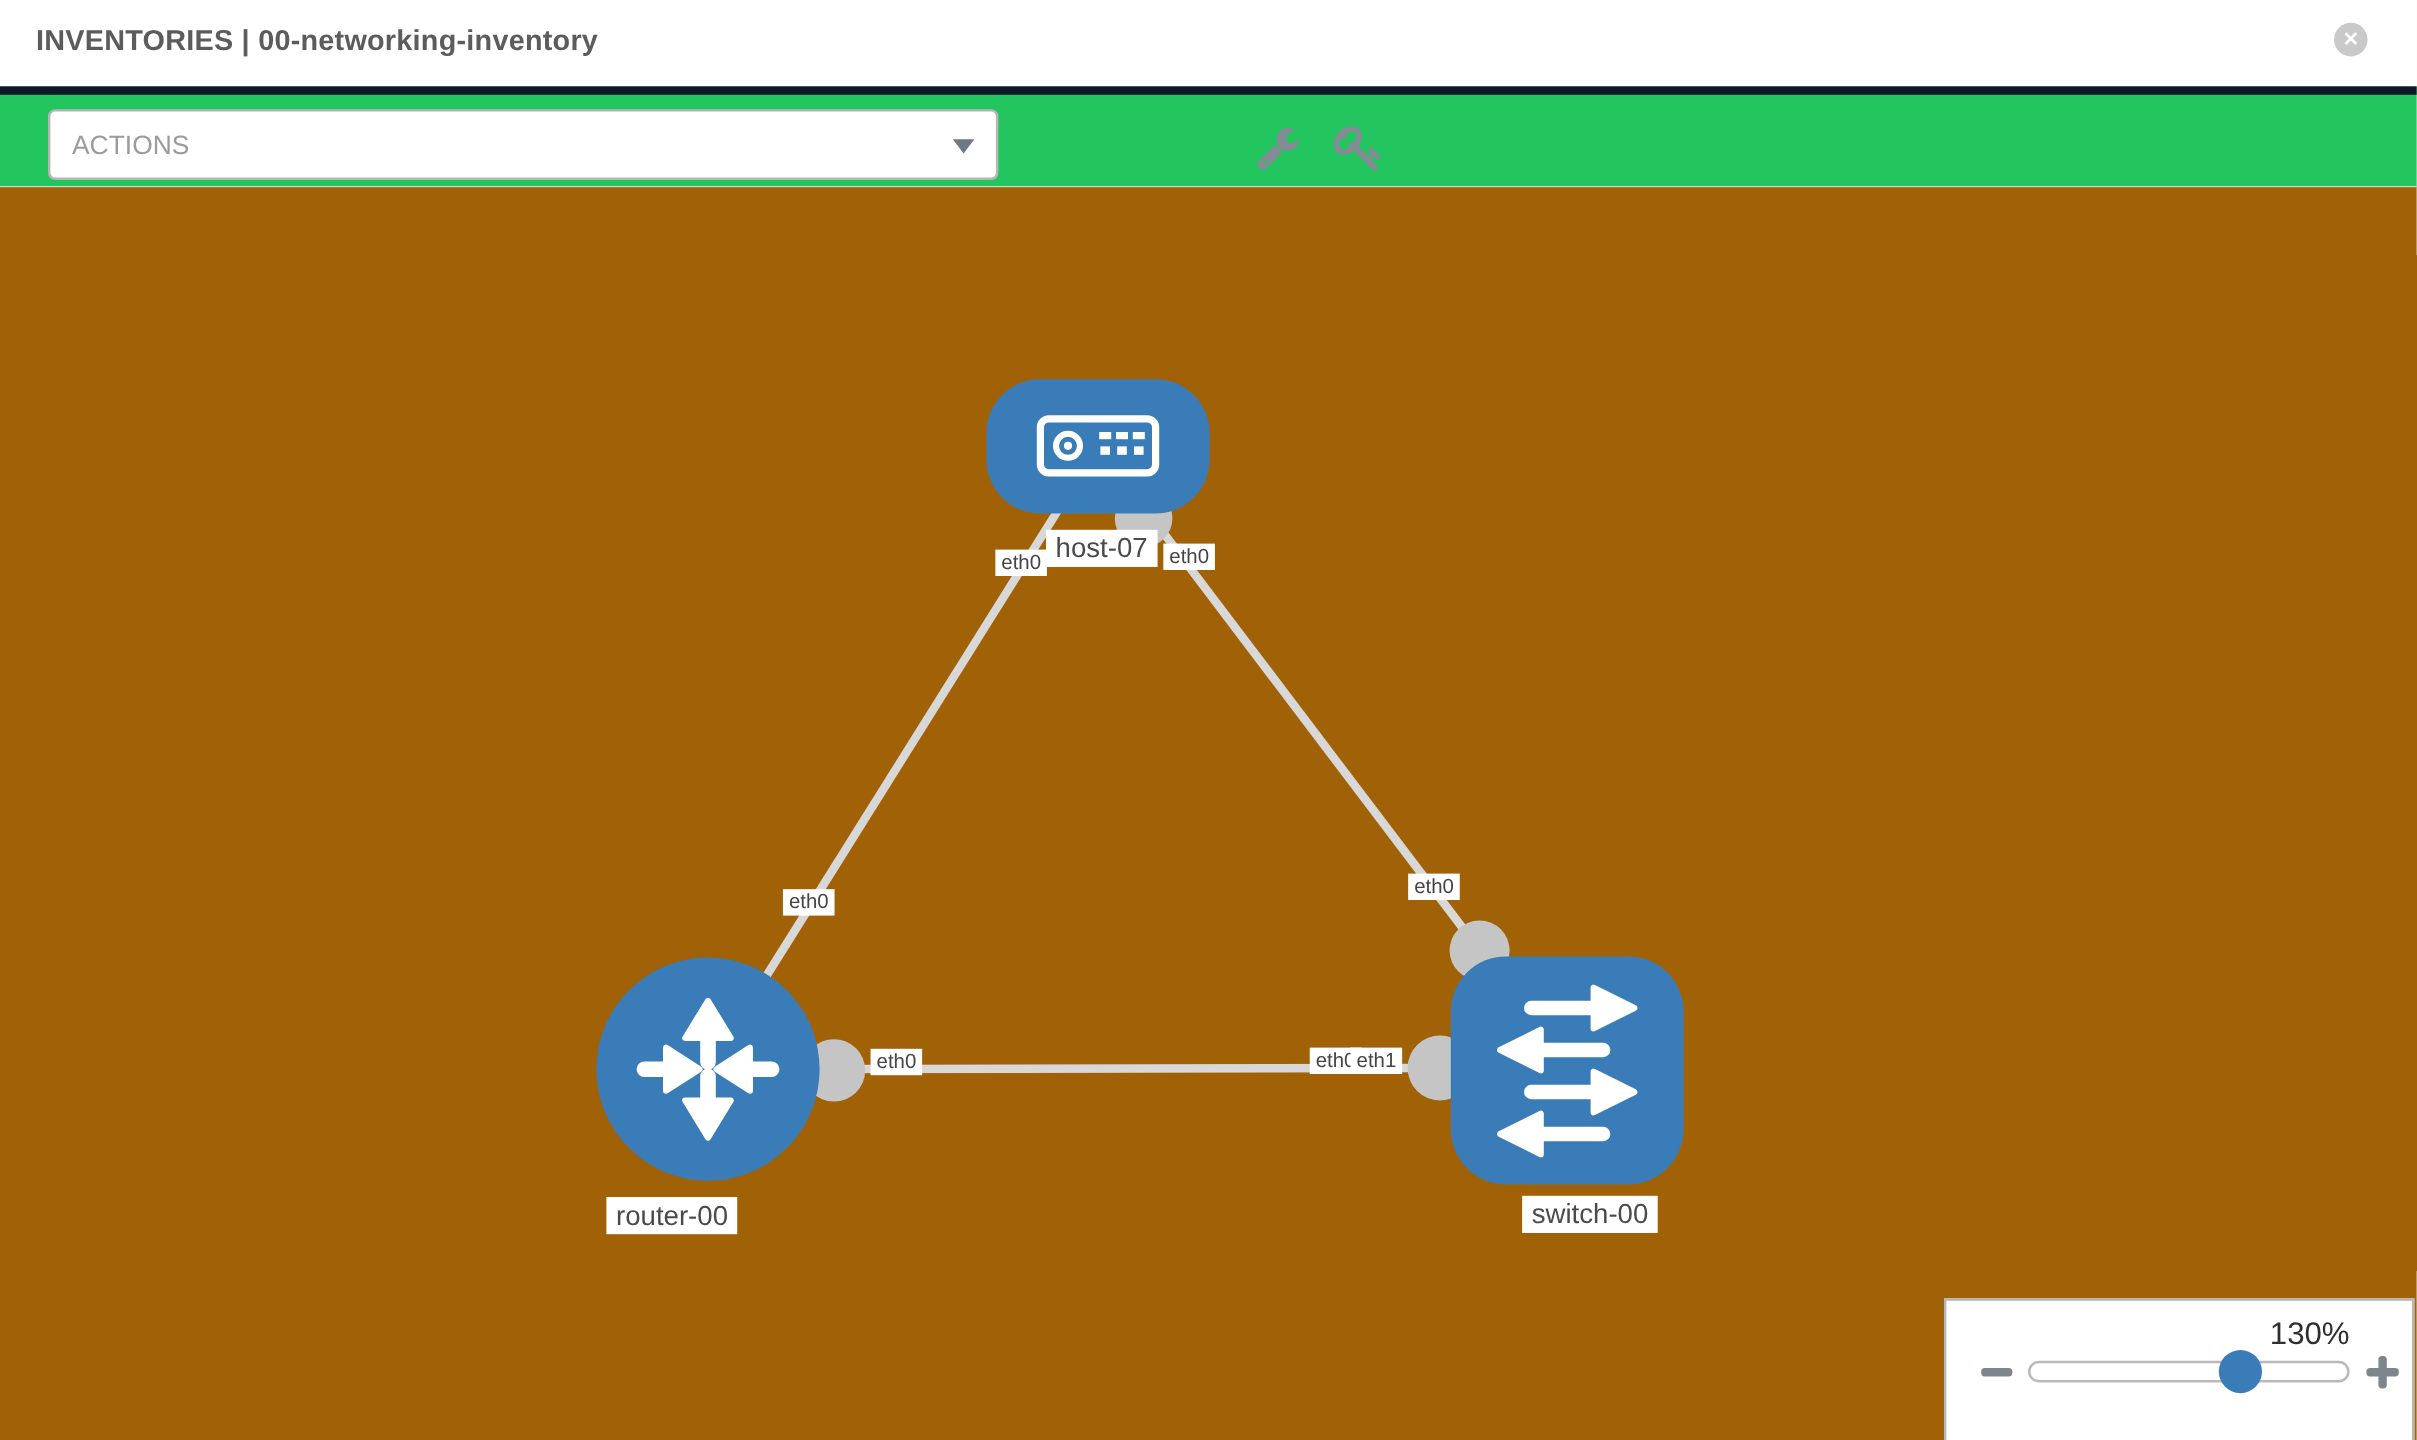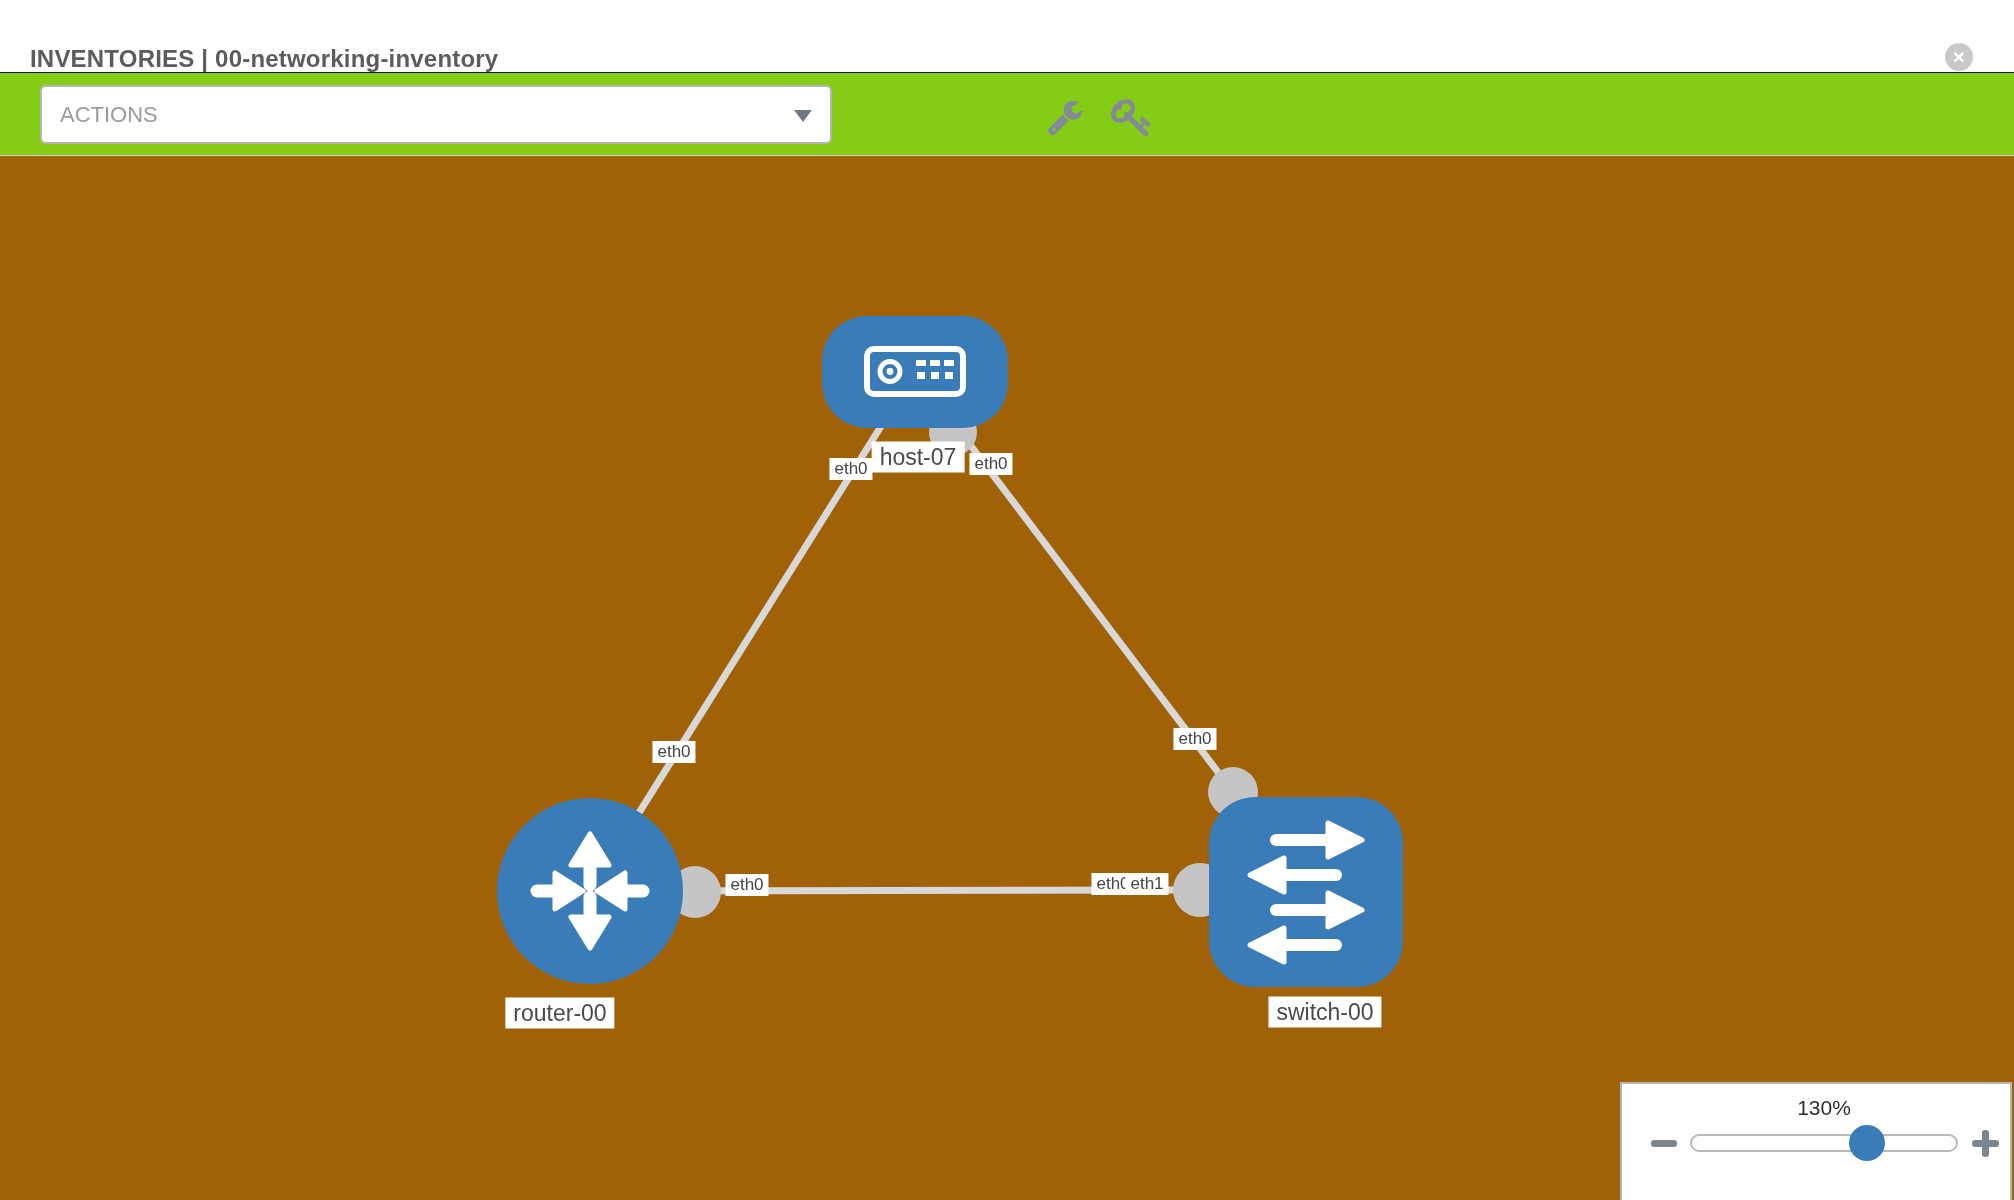--- a/index.html
+++ b/index.html
@@ -1,27 +1,27 @@
 <!DOCTYPE html>
 <html><head>
 <meta charset="utf-8">
 <style>
   html,body{margin:0;padding:0;}
   body{font-family:"Liberation Sans","DejaVu Sans",sans-serif;}
   .app{position:relative;width:2014px;height:1200px;background:#ffffff;overflow:hidden;}
 
   
-  .header{position:absolute;left:0;top:0;width:100%;height:72px;background:#ffffff;margin-top:24px;}
+  .header{position:absolute;left:0;top:0;width:100%;height:72px;background:#ffffff;}
   .page-title{position:absolute;left:30px;top:0;line-height:70px;margin:0;font-size:24px;font-weight:bold;color:#5c5c5c;letter-spacing:.2px;}
   .close-btn{position:absolute;right:41px;top:19px;width:28px;height:28px;border-radius:50%;background:#c9c9c9;color:#fff;
              font-size:21px;font-weight:bold;text-align:center;line-height:27px;cursor:pointer;}
 
   
-  .toolbar{position:absolute;left:0;top:72px;width:100%;height:84px;background:#84cc16;box-sizing:border-box;
-           border-top:1px solid #0f172a;border-bottom:1px solid #d4d4d4;}
+  .toolbar{position:absolute;left:0;top:72px;width:100%;height:84px;background:#22c55e;box-sizing:border-box;
+           border-top:7px solid #0f172a;border-bottom:1px solid #d4d4d4;}
   .select{position:absolute;top:12px;height:59px;background:#fff;border:2px solid #b6b6b6;border-radius:6px;
           box-sizing:border-box;line-height:55px;padding-left:18px;font-size:22px;color:#9b9b9b;cursor:pointer;}
   .select .caret{position:absolute;right:18px;top:23px;width:0;height:0;
           border-left:9px solid transparent;border-right:9px solid transparent;border-top:12px solid #6e7988;}
   .sel-actions{left:40px;width:792px;}
   .sel-search{left:1183px;width:780px;}
   .iconbtn{position:absolute;background:transparent;border:none;padding:0;cursor:pointer;}
   .iconbtn svg{display:block;fill:#848b96;}
   .btn-wrench{left:1046px;top:25px;}
   .btn-key{left:1111px;top:23px;}
@@ -34,21 +34,21 @@
   .node-fill{fill:#3a7cb8;}
 
   
   .chip{position:absolute;transform:translate(-50%,-50%);background:#ffffff;white-space:nowrap;color:#4a4a4a;}
   .node-label{font-size:23px;padding:2px 8px;}
   .if-label{font-size:17px;padding:1px 5px;color:#454545;}
 
   
   .zoom-panel{position:absolute;left:1620px;top:926px;width:392px;height:118px;background:#ffffff;
               border:2px solid #b5b5b5;border-bottom:none;box-sizing:border-box;}
-  .zoom-level{position:absolute;left:68px;top:12px;width:268px;text-align:center;font-size:21px;color:#2f2f2f;}
+  .zoom-level{position:absolute;left:68px;top:12px;width:268px;text-align:right;font-size:26px;color:#2f2f2f;}
   .zoom-minus{position:absolute;left:29px;top:56px;width:26px;height:7px;border-radius:3px;background:#7d858f;cursor:pointer;}
   .zoom-track{position:absolute;left:68px;top:50px;width:268px;height:18px;background:#fff;border:2px solid #b9b9b9;
               border-radius:11px;box-sizing:border-box;cursor:pointer;}
   .zoom-knob{position:absolute;left:157px;top:-11px;width:36px;height:36px;border-radius:50%;background:#3a7cb8;cursor:grab;}
   .zoom-plus{position:absolute;left:350px;top:46px;width:27px;height:27px;cursor:pointer;}
   .zoom-plus::before{content:"";position:absolute;left:0;top:10px;width:27px;height:7px;border-radius:3px;background:#7d858f;}
   .zoom-plus::after{content:"";position:absolute;left:10px;top:0;width:7px;height:27px;border-radius:3px;background:#7d858f;}
 </style>
 </head>
 <body>

